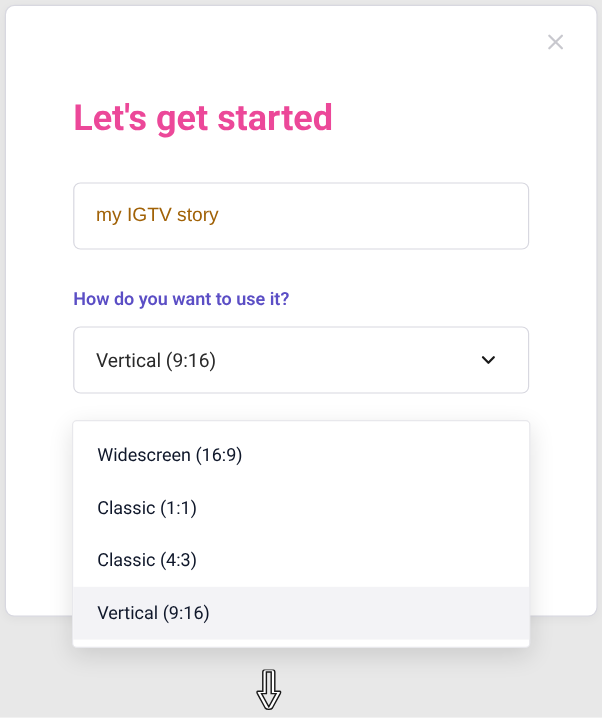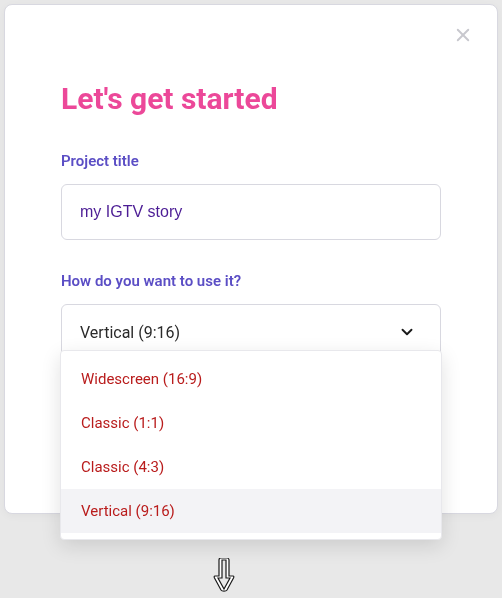--- a/index.html
+++ b/index.html
@@ -56,21 +56,21 @@
       color: #5b4ec5;
       margin-bottom: 14px;
     }
     .text-input {
       width: 100%;
       height: 56px;
       border: 1px solid #d8d8e0;
       border-radius: 6px;
       padding: 0 18px;
       font-size: 16px;
-      color: #4c1d95;
+      color: #a16207;
       background: #fff;
       outline: none;
       margin-bottom: 32px;
     }
     .select-field {
       width: 100%;
       height: 56px;
       border: 1px solid #d8d8e0;
       border-radius: 6px;
       padding: 0 18px;
@@ -96,21 +96,21 @@
       background: #fff;
       border: 1px solid #e8e8ec;
       border-radius: 4px;
       box-shadow: 0 6px 20px rgba(0,0,0,0.12);
       padding: 6px 0;
       z-index: 20;
     }
     .dropdown-item {
       padding: 13px 20px;
       font-size: 15px;
-      color: #b91c1c;
+      color: #0f172a;
       cursor: pointer;
     }
     .dropdown-item.hovered {
       background: #f3f3f6;
     }
     .cursor {
       position: absolute;
       top: 558px;
       left: 210px;
       width: 28px;
@@ -125,21 +125,20 @@
 <div class="modal">
   <div class="close-btn" aria-label="Close">
     <svg viewBox="0 0 24 24" fill="none" stroke="currentColor" stroke-width="2.5" stroke-linecap="round">
       <line x1="5" y1="5" x2="19" y2="19"></line>
       <line x1="19" y1="5" x2="5" y2="19"></line>
     </svg>
   </div>
 
   <h1 class="title">Let's get started</h1>
 
-  <div class="field-label">Project title</div>
   <input type="text" class="text-input" value="my IGTV story" style="">
 
   <div class="field-label">How do you want to use it?</div>
   <div class="select-field">
     <span>Vertical (9:16)</span>
     <svg class="chevron" viewBox="0 0 24 24" fill="none" stroke="#1a1a1a" stroke-width="2.5" stroke-linecap="round" stroke-linejoin="round">
       <polyline points="6 9 12 15 18 9"></polyline>
     </svg>
   </div>
 </div>

